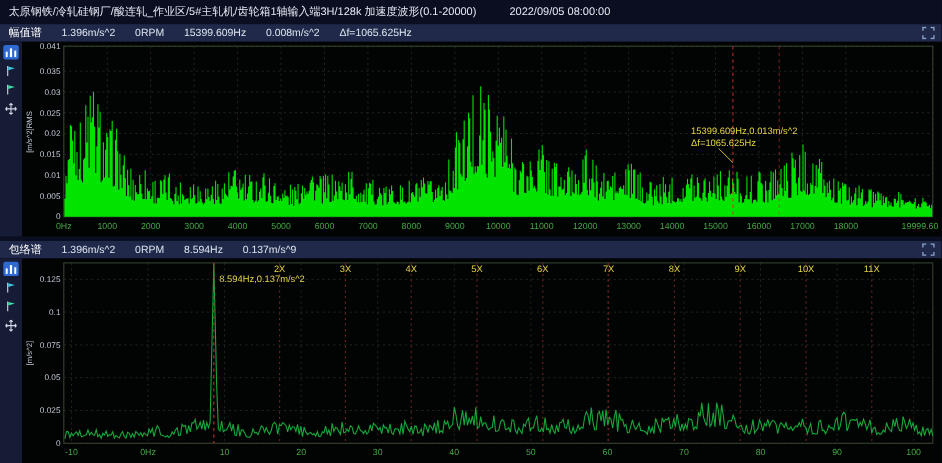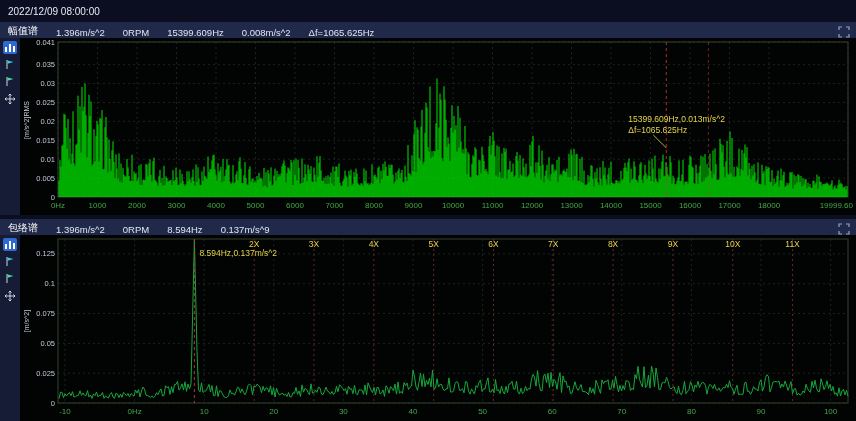--- a/index.html
+++ b/index.html
@@ -1,41 +1,42 @@
 <!DOCTYPE html>
 <html><head>
 <meta charset="utf-8">
 <style>
   *{margin:0;padding:0;box-sizing:border-box;}
   html,body{width:856px;height:421px;overflow:hidden;}
   body{background:#0a0e20;font-family:"Liberation Sans",sans-serif;}
   .topbar{height:22px;display:flex;align-items:center;padding:0 8px;gap:30px;
           color:#e6eaf4;font-size:10px;background:#0a0e20;}
-  .panel-header{height:16px;background:#202949;display:flex;align-items:flex-end;
+  .panel-header{height:16px;background:#202949;display:flex;align-items:center;
                 padding:0 6px 0 8px;gap:18px;font-size:9.5px;color:#dfe5f0;}
   .panel-title{font-size:10px;color:#ffffff;}
   .spacer{flex:1;}
   .expand-btn{display:flex;cursor:pointer;}
   .panel-body{display:flex;background:#020403;}
   .sidebar{width:20px;background:#161c35;display:flex;flex-direction:column;
            align-items:center;padding-top:3px;gap:4px;}
   .tool-active{width:14px;height:13px;background:#2e6ad1;border-radius:2px;
                display:flex;align-items:center;justify-content:center;cursor:pointer;}
   .icon-btn{width:14px;height:13px;display:flex;align-items:center;
             justify-content:center;cursor:pointer;}
   .gap-strip{height:4px;background:#0a0e20;}
   svg.chart{display:block;}
 </style>
 </head>
 <body>
 
 <div class="app">
 
   <div class="topbar">
-    <span>2022/12/09 08:00:00</span>
+    <span>太原钢铁/冷轧硅钢厂/酸连轧_作业区/5#主轧机/齿轮箱1轴输入端3H/128k 加速度波形(0.1-20000)</span>
+    <span>2022/09/05 08:00:00</span>
   </div>
 
   <section class="panel">
     <div class="panel-header">
       <span class="panel-title">幅值谱</span>
       <span class="stat">1.396m/s^2</span>
       <span class="stat">0RPM</span>
       <span class="stat">15399.609Hz</span>
       <span class="stat">0.008m/s^2</span>
       <span class="stat">Δf=1065.625Hz</span>

